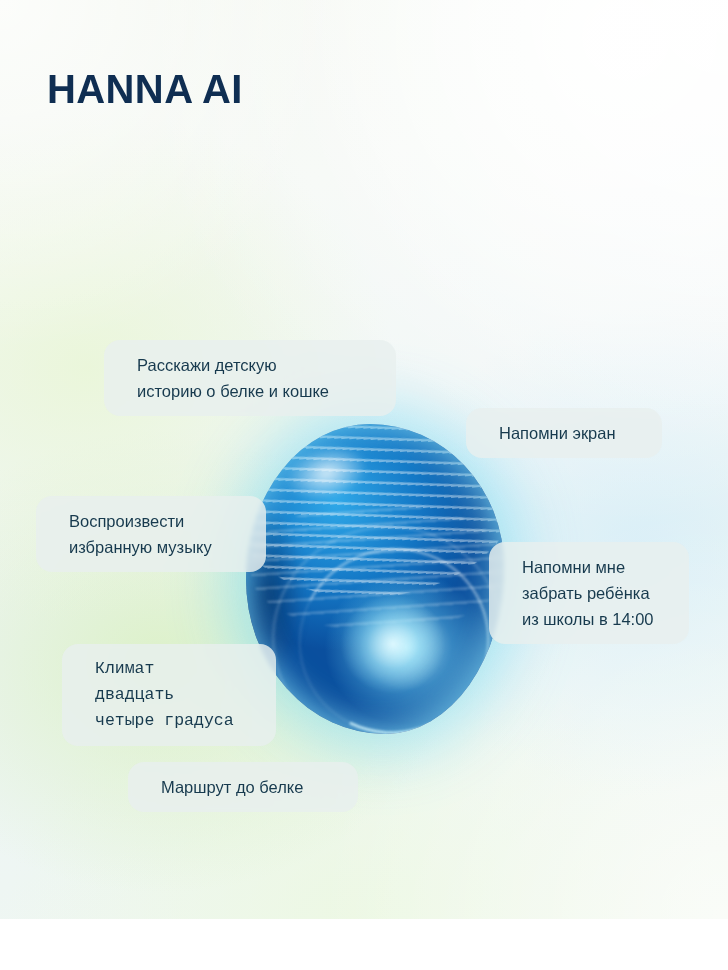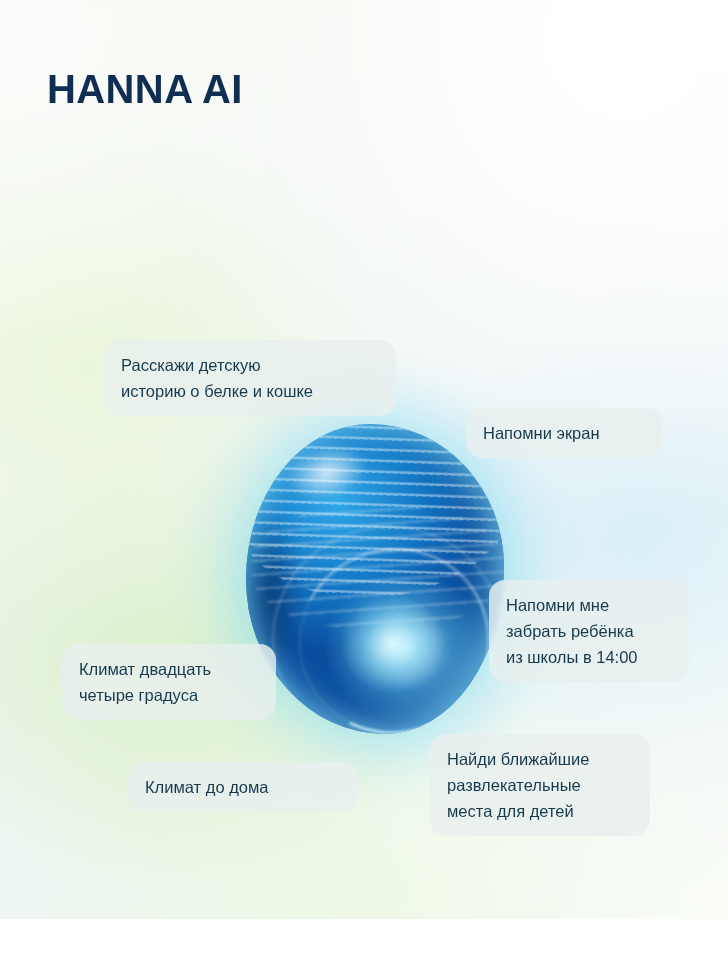--- a/index.html
+++ b/index.html
@@ -189,31 +189,31 @@
 
   
   .bubble {
     position: absolute;
     z-index: 5;
     background: rgba(232, 239, 238, 0.82);
     border-radius: 16px;
     color: #173a4e;
     font-size: 16.5px;
     line-height: 26px;
-    padding: 12px 17px;
+    padding: 12px 33px;
     box-sizing: border-box;
     backdrop-filter: blur(2px);
   }
   .bubble span { display: block; white-space: pre-line; }
 
   #b-story   { left: 104px; top: 340px;  width: 292px; }
   #b-screen  { left: 466px; top: 408px;  width: 196px; }
   #b-music   { left: 36px;  top: 496px;  width: 230px; }
-  #b-remind  { left: 489px; top: 580px;  width: 200px; }
-  #b-climate { left: 62px;  top: 644px;  width: 214px; }
+  #b-remind  { left: 489px; top: 542px;  width: 200px; }
+  #b-climate { left: 62px;  top: 644px;  width: 214px; font-family: Liberation Mono, monospace; }
   #b-route   { left: 128px; top: 762px;  width: 230px; }
   #b-places  { left: 430px; top: 734px;  width: 220px; }
 </style>
 </head>
 <body>
 
 <div id="poster">
 
   <div class="headline">
     <div class="line line1">HANNA AI</div>
@@ -235,35 +235,34 @@
 
   <div class="bubble" id="b-story">
     <span>Расскажи детскую
 историю о белке и кошке</span>
   </div>
 
   <div class="bubble" id="b-screen">
     <span>Напомни экран</span>
   </div>
 
+  <div class="bubble" id="b-music">
+    <span>Воспроизвести
+избранную музыку</span>
+  </div>
 
   <div class="bubble" id="b-remind">
     <span>Напомни мне
 забрать ребёнка
 из школы в 14:00</span>
   </div>
 
   <div class="bubble" id="b-climate">
     <span>Климат двадцать
 четыре градуса</span>
   </div>
 
   <div class="bubble" id="b-route">
-    <span>Климат до дома</span>
-  </div>
-
-  <div class="bubble" id="b-places">
-    <span>Найди ближайшие
-развлекательные
-места для детей</span>
-  </div>
+    <span>Маршрут до белке</span>
+  </div>
+
 
 </div>
 
 </body></html>

